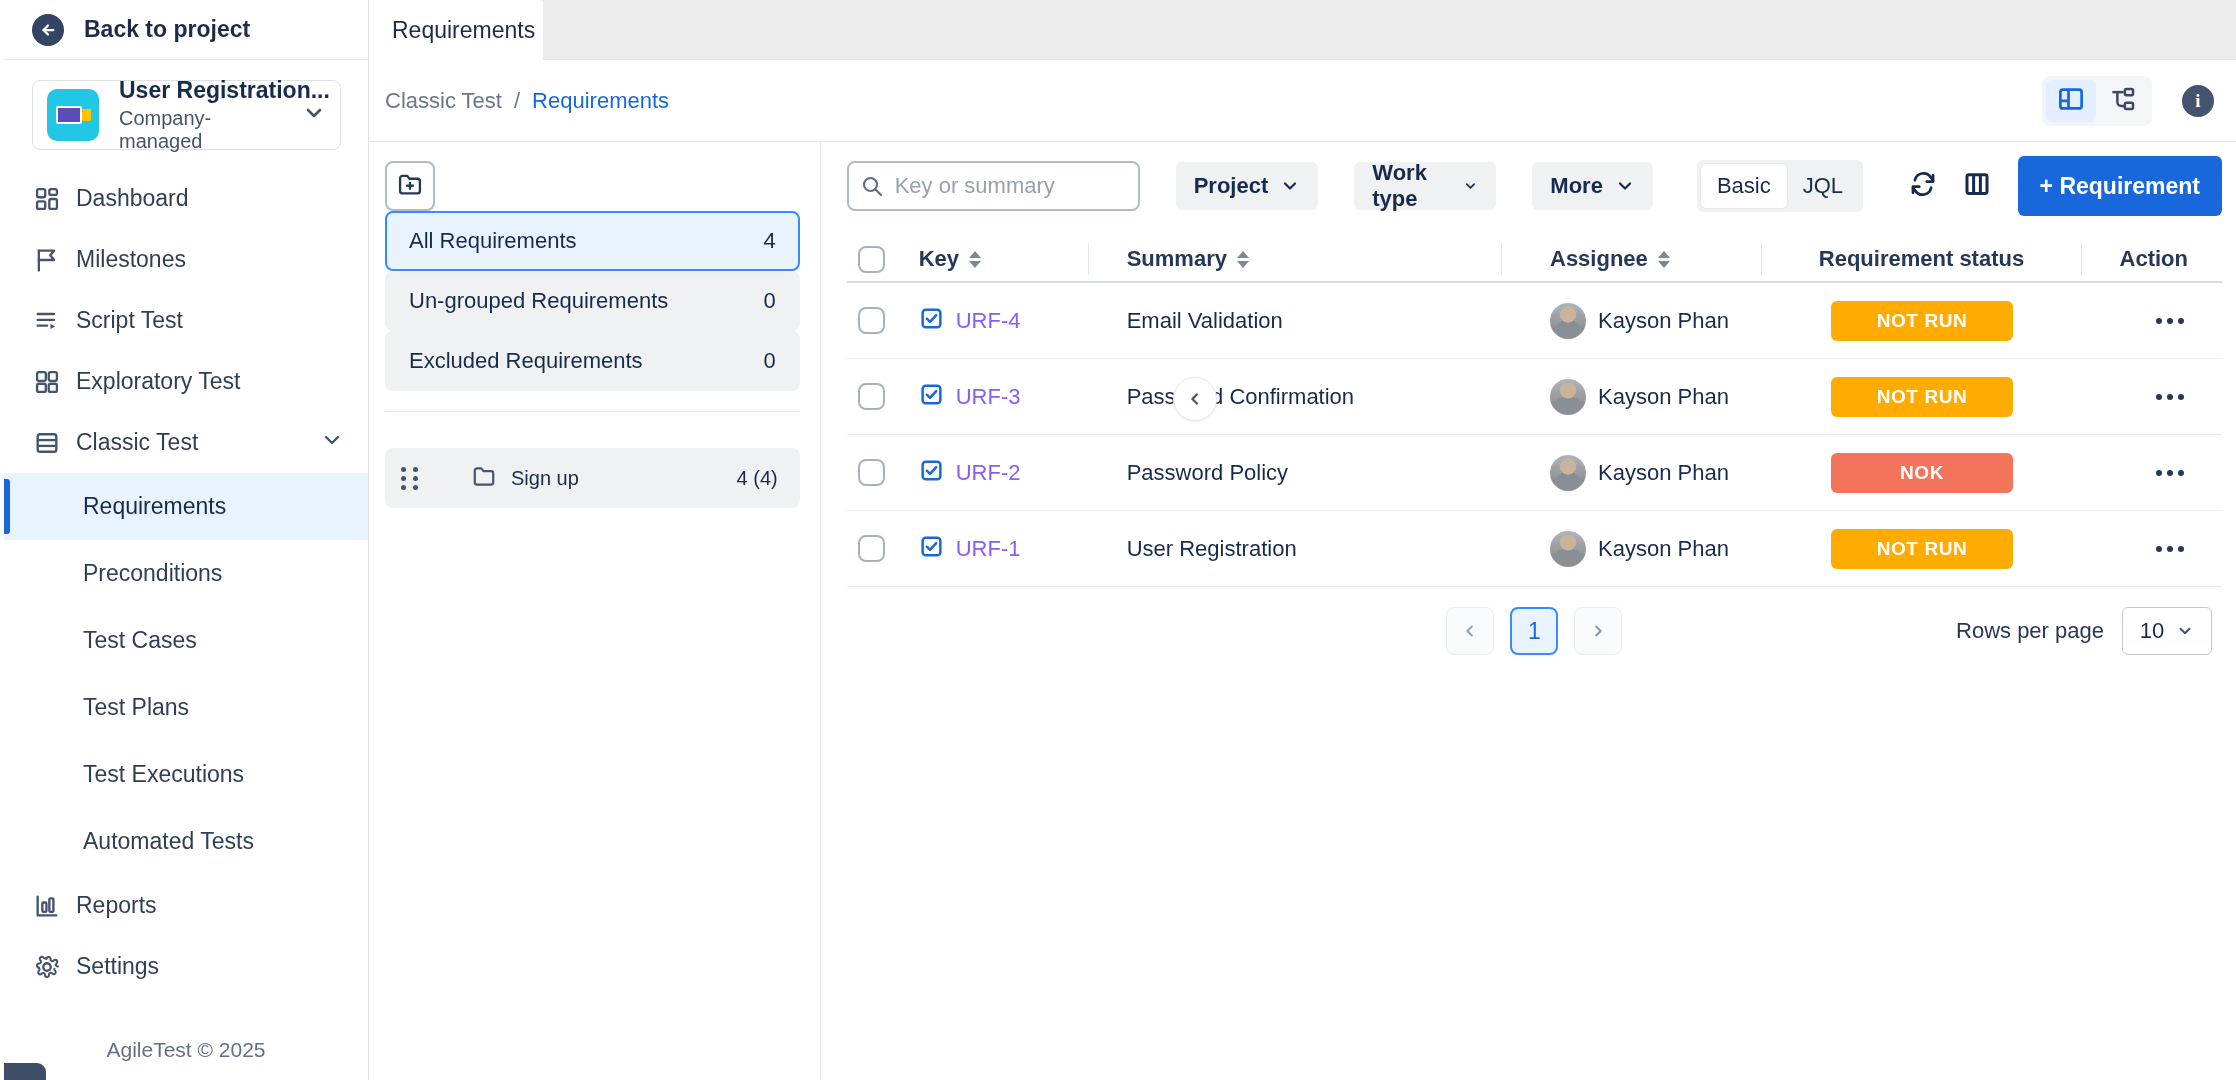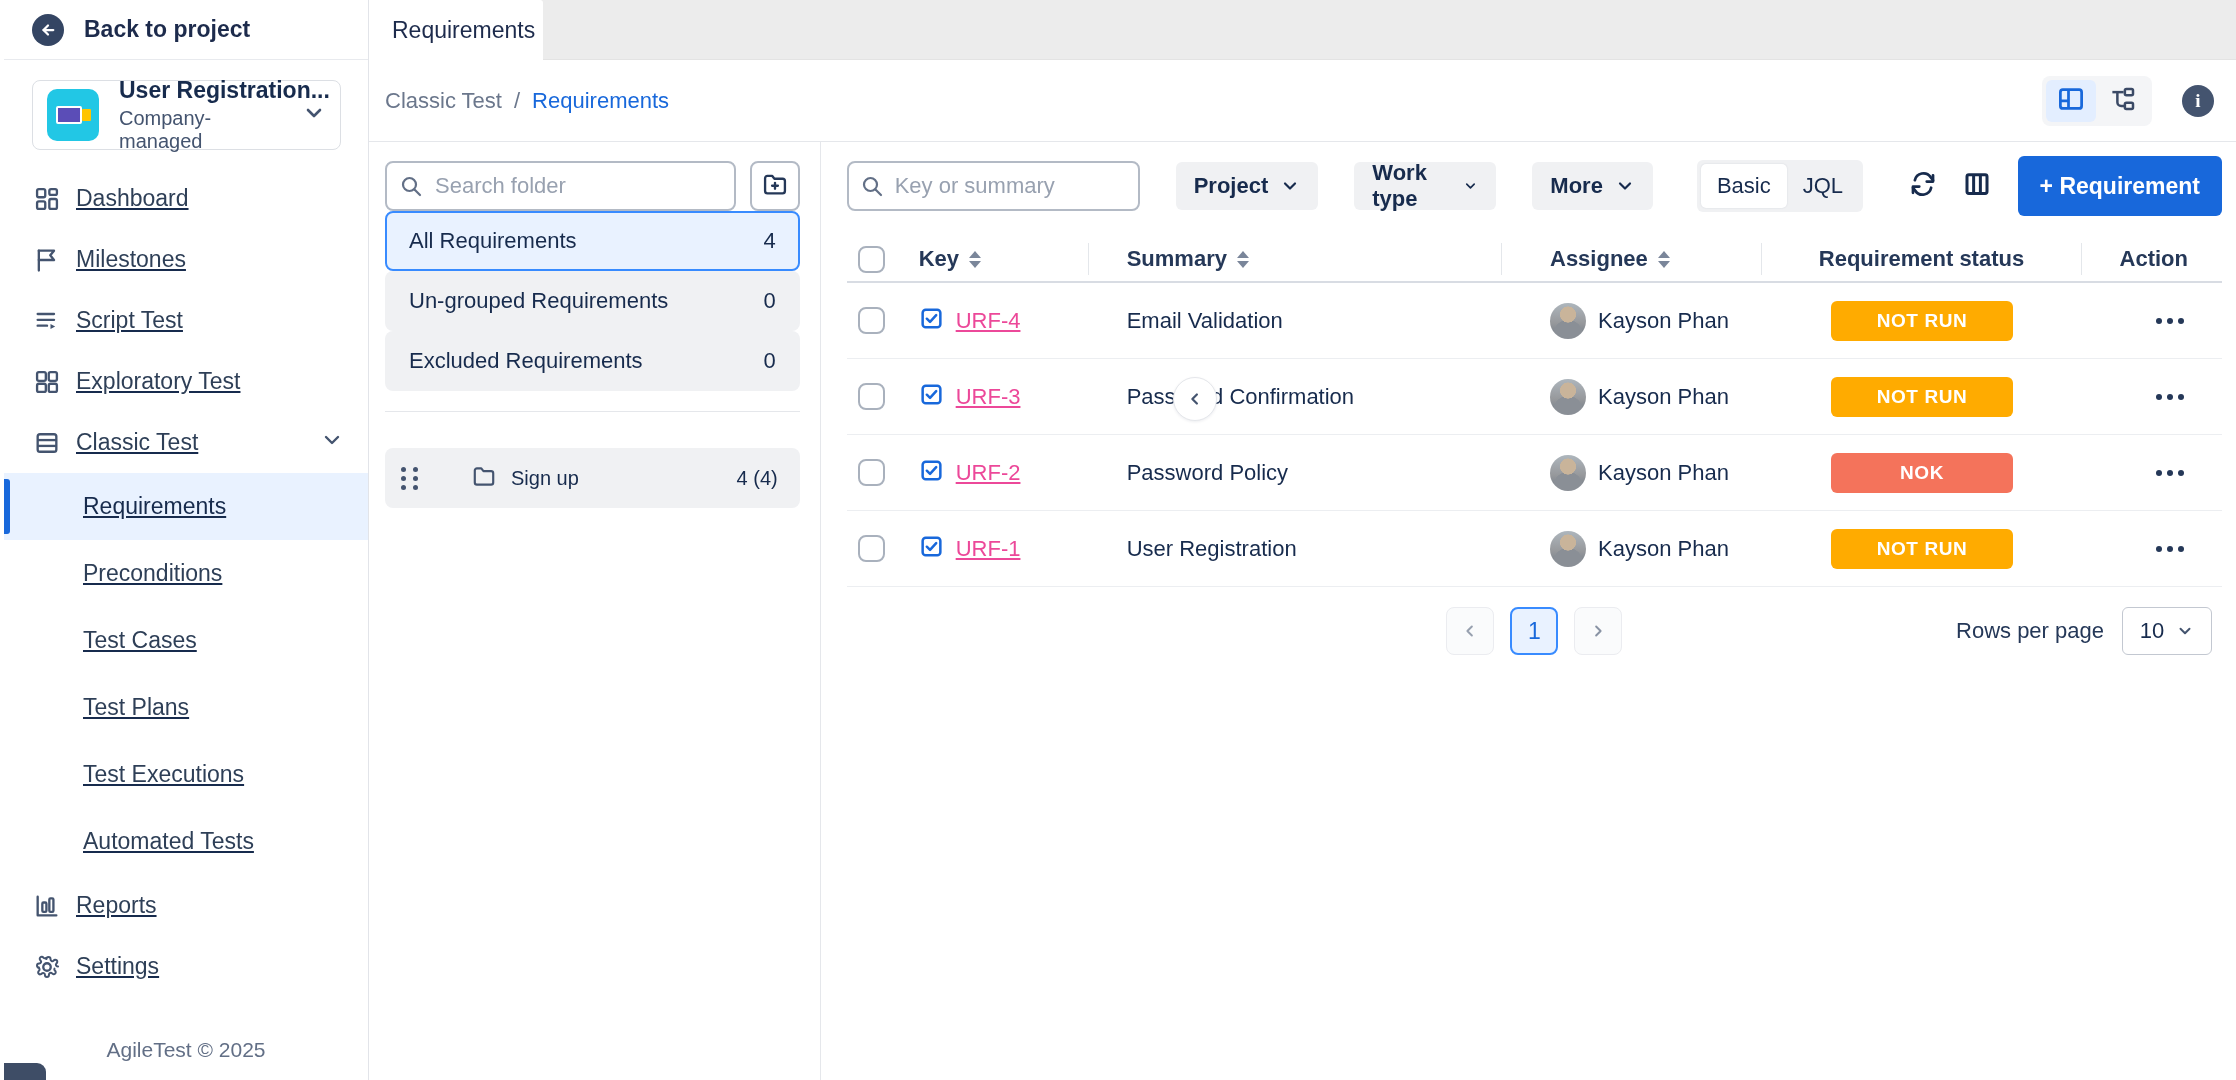--- a/index.html
+++ b/index.html
@@ -20,21 +20,21 @@
   .project-avatar { width:52px; height:52px; border-radius:10px; background:#22C7E5;
     position:relative; flex:0 0 auto; overflow:hidden; }
   .project-avatar .batt-body { position:absolute; left:9px; top:17px; width:26px; height:18px;
     background:#5B4DB7; border:2px solid #fff; border-radius:2px; }
   .project-avatar .batt-tip { position:absolute; left:35px; top:20px; width:9px; height:12px;
     background:#FFC400; border-radius:1px; }
   .project-texts { flex:1; min-width:0; }
   .project-name { font-size:23px; font-weight:700; color:#172B4D; white-space:nowrap; }
   .project-type { font-size:20px; color:#44546F; margin-top:3px; }
 
-  .nav { margin-top:6px;text-decoration:underline; }
+  .nav { margin-top:6px; }
   .nav-item { height:61px; display:flex; align-items:center; gap:14px; padding:0 24px 0 28px;
     font-size:23px; font-weight:500; color:#2E3F57; cursor:pointer; position:relative; }
   .nav-item .ni-icon { width:30px; display:flex; justify-content:center; flex:0 0 auto; }
   .nav-item .ni-label { flex:1; }
   .sub-item { height:67px; display:flex; align-items:center; padding-left:79px;
     font-size:23px; font-weight:500; color:#2E3F57; cursor:pointer; position:relative; }
   .sub-item.active { background:#E9F2FF; color:#172B4D; }
   .active-bar { position:absolute; left:0; top:6px; bottom:6px; width:6px;
     background:#1868DB; border-radius:0 3px 3px 0; }
   .sidebar-footer { position:absolute; bottom:18px; left:0; right:0; text-align:center;
@@ -122,21 +122,21 @@
   .thead .col-line { border-right:1px solid #E4E7EB; }
   .thead-border { border-bottom:2px solid #D8DCE3; }
   .th-status { justify-content:center; }
   .th-action { justify-content:flex-end; padding-right:34px; }
 
   .trow { height:76px; border-bottom:1px solid #ECEEF1; }
   .checkbox { width:27px; height:27px; border:2px solid #A9B1BD; border-radius:8px; background:#fff;
     cursor:pointer; }
   .cb-cell { display:flex; align-items:center; padding-left:11px; }
   .key-cell { display:flex; align-items:center; gap:12px; }
-  .key-link { color:#ec4899; font-size:22px; cursor:pointer;text-decoration:underline; }
+  .key-link { color:#8b5cf6; font-size:22px; cursor:pointer; }
   .summary-cell { font-size:22px; color:#172B4D; }
   .assignee-cell { display:flex; align-items:center; gap:12px; font-size:22px; color:#172B4D; }
   .avatar { width:36px; height:36px; border-radius:50%; flex:0 0 auto;
     background:
       radial-gradient(circle at 50% 32%, #C9B49A 0 26%, transparent 27%),
       radial-gradient(circle at 50% 88%, #8A8F96 0 40%, transparent 41%),
       linear-gradient(180deg,#AEB6BD 0%, #97999C 55%, #6F7A85 100%); }
   .status-cell { display:flex; justify-content:center; }
   .badge { min-width:182px; height:40px; border-radius:6px; color:#fff; font-weight:700;
     font-size:19px; letter-spacing:.6px; display:flex; align-items:center; justify-content:center; cursor:pointer; }
@@ -329,29 +329,20 @@
       </span>
     </div>
   </div>
   <div class="info-btn">i</div>
 </div>
 
 <div class="main">
 
   <div class="folder-panel">
     <div class="search-row">
-      <div class="input-wrap">
-        <span class="mag">
-          <svg width="24" height="24" viewBox="0 0 24 24" fill="none" stroke="#626F86" stroke-width="2.2" stroke-linecap="round">
-              <circle cx="10.5" cy="10.5" r="6.5"></circle>
-              <path d="M15.5 15.5L21 21"></path>
-            </svg>
-        </span>
-        <input class="text-input" placeholder="Search folder" style="">
-      </div>
       <div class="addfolder-btn">
         <span>
           <svg width="28" height="28" viewBox="0 0 24 24" fill="none" stroke="#253858" stroke-width="2" stroke-linecap="round" stroke-linejoin="round">
               <path d="M3.5 7a2 2 0 0 1 2-2h4l2 2.5h7a2 2 0 0 1 2 2V18a2 2 0 0 1-2 2h-13a2 2 0 0 1-2-2z"></path>
               <path d="M12 11v5"></path>
               <path d="M9.5 13.5h5"></path>
             </svg>
         </span>
       </div>
     </div>

